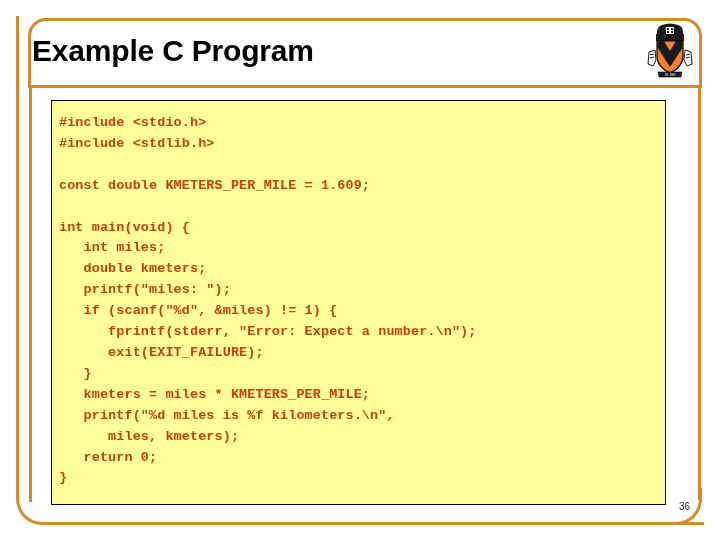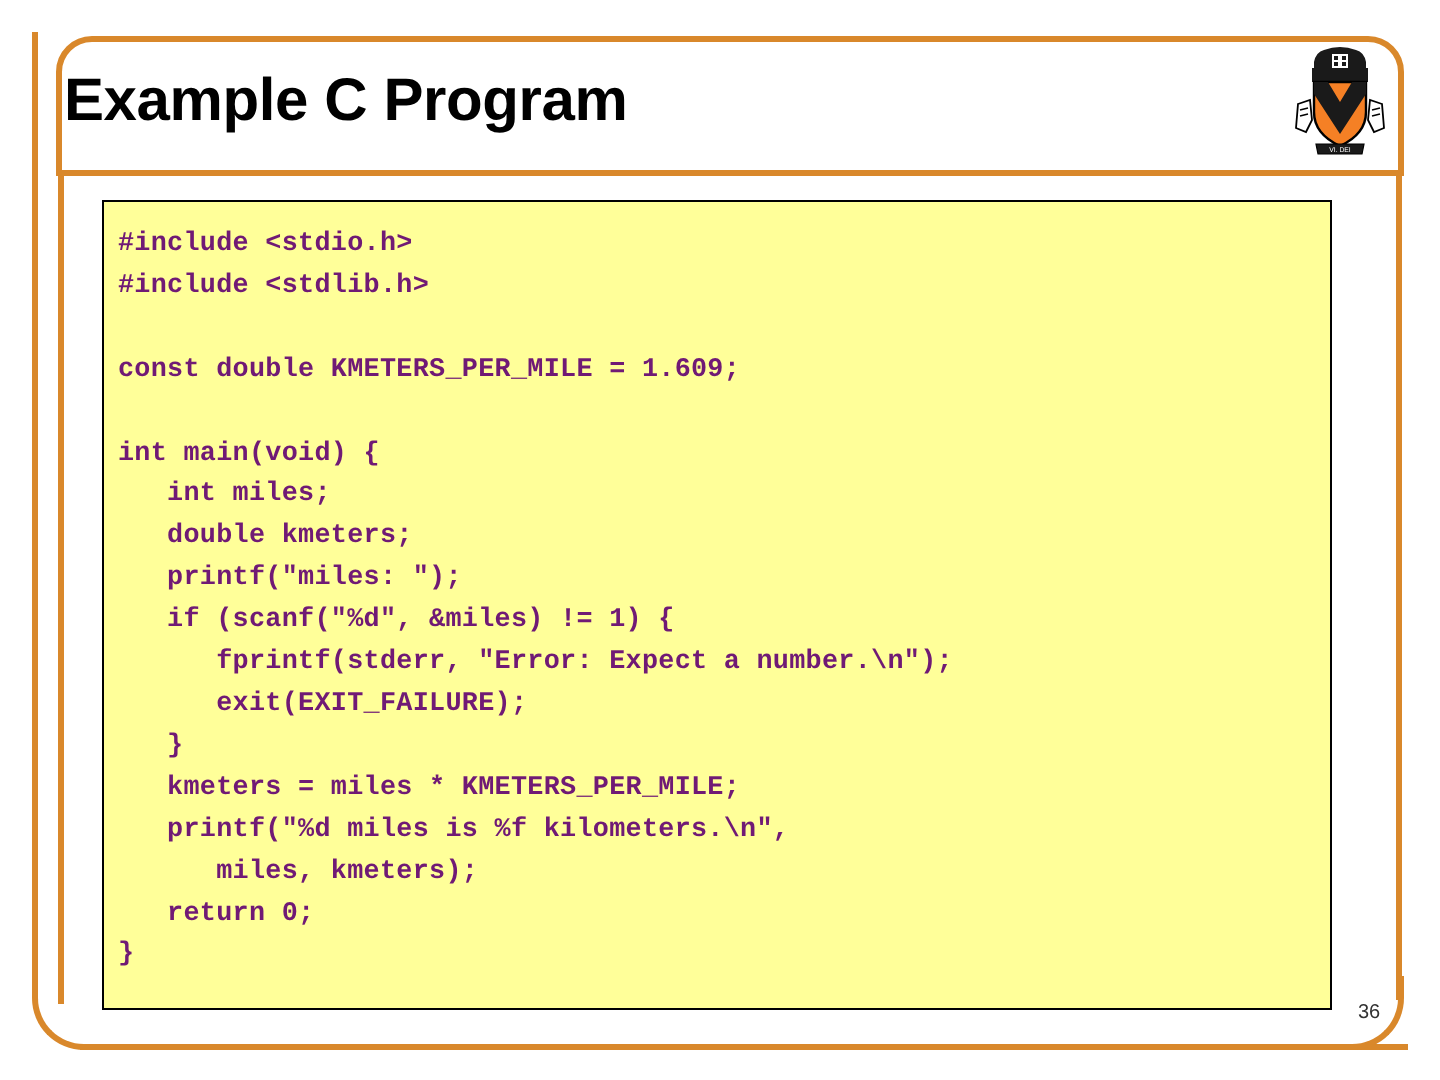--- a/index.html
+++ b/index.html
@@ -128,21 +128,21 @@
     border: 1px solid #000000;
     box-sizing: border-box;
   }
   .code-text {
     margin: 0;
     padding: 12px 0 0 7px;
     font-family: "Liberation Mono", "DejaVu Sans Mono", monospace;
     font-size: 13.4px;
     line-height: 20.9px;
     font-weight: bold;
-    color: #701a75;
+    color: #c2410c;
     white-space: pre;
     letter-spacing: 0.15px;
   }
 
   
   .page-number {
     position: absolute;
     left: 679px;
     top: 501px;
     font-size: 10px;

